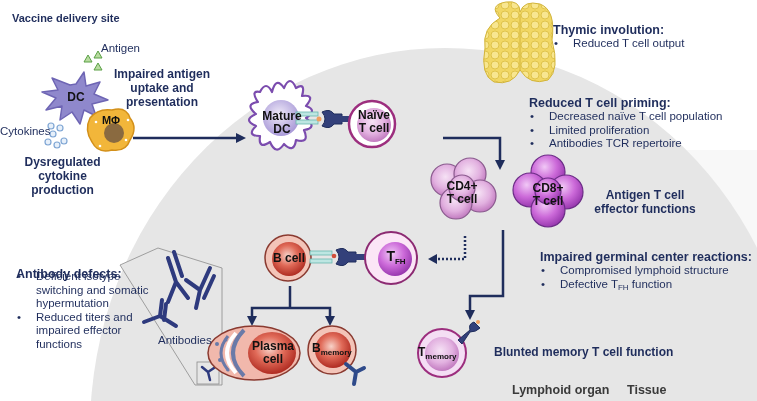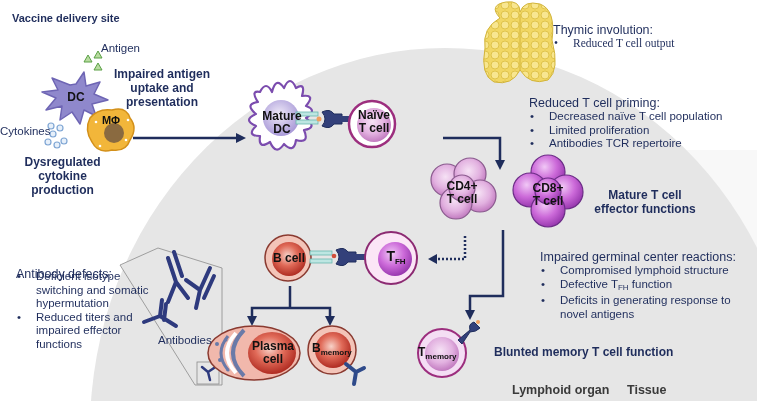--- a/index.html
+++ b/index.html
@@ -1,20 +1,20 @@
 <!DOCTYPE html>
 <html><head>
 <meta charset="utf-8">
 <style>
   html, body { margin: 0; padding: 0; }
   body { width: 757px; height: 401px; position: relative; overflow: hidden; background: #ffffff; font-family: "Liberation Sans", sans-serif; }
   #canvas { position: absolute; left: 0; top: 0; width: 757px; height: 401px; }
   .txt { position: absolute; color: #1f2d5c; font-family: "Liberation Sans", sans-serif; }
   .bold { font-weight: bold; }
-  .heading { position: absolute; font-weight: normal; color: #1f2d5c; font-size: 12.5px; line-height: 14px; }
+  .heading { position: absolute; font-weight: bold; color: #1f2d5c; font-size: 12.5px; line-height: 14px; }
   .center { text-align: center; }
   .blist { position: absolute; margin: 0; padding: 0; list-style: none; color: #1f2d5c; font-size: 11.5px; line-height: 13.5px; }
   .blist li { position: relative; padding-left: 20px; }
   .blist li::before { content: "\2022"; position: absolute; left: 1px; top: 0; }
   .cell-label { position: absolute; font-weight: bold; color: #111; text-align: center; font-size: 12px; line-height: 13px; }
   sub { font-size: 8px; vertical-align: -2px; }
   .sub { font-size: 8px; position: relative; top: 3px; }
 </style>
 </head>
 <body>
@@ -252,41 +252,40 @@
 <div class="cell-label" style="left:312px; top:342px; width:52px; text-align:left;">
   <span>B</span><span class="sub">memory</span>
 </div>
 <div class="cell-label" style="left:418px; top:346px; width:52px; text-align:left;">
   <span>T</span><span class="sub">memory</span>
 </div>
 
 <div class="txt" style="left:158px; top:334px; font-size:11.5px;">Antibodies</div>
 
 <div class="heading" style="left:553px; top:23px;">Thymic involution:</div>
-<ul class="blist" style="left:553px; top:37px; width:200px;font-family:Liberation Serif, serif;">
+<ul class="blist" style="left:553px; top:37px; width:200px;">
   <li>Reduced T cell output</li>
 </ul>
 
 <div class="heading" style="left:529px; top:96px;">Reduced T cell priming:</div>
 <ul class="blist" style="left:529px; top:110px; width:225px;">
   <li>Decreased naïve T cell population</li>
   <li>Limited proliferation</li>
   <li>Antibodies TCR repertoire</li>
 </ul>
 
 <div class="txt bold center" style="left:590px; top:188px; width:110px; font-size:12px; line-height:14px;">
-  <div>Mature T cell</div>
+  <div>Antigen T cell</div>
   <div>effector functions</div>
 </div>
 
 <div class="heading" style="left:540px; top:250px;">Impaired germinal center reactions:</div>
 <ul class="blist" style="left:540px; top:264px; width:215px;">
   <li><span>Compromised lymphoid structure</span></li>
   <li><span>Defective T</span><sub>FH</sub><span> function</span></li>
-  <li><span>Deficits in generating response to novel antigens</span></li>
 </ul>
 
 <div class="txt bold" style="left:494px; top:345px; font-size:12px;">Blunted memory T cell function</div>
 
 <div class="heading" style="left:16px; top:267px;">Antibody defects:</div>
 <ul class="blist" style="left:16px; top:270px; width:135px;">
   <li>Deficient isotype switching and somatic hypermutation</li>
   <li>Reduced titers and impaired effector functions</li>
 </ul>
 

